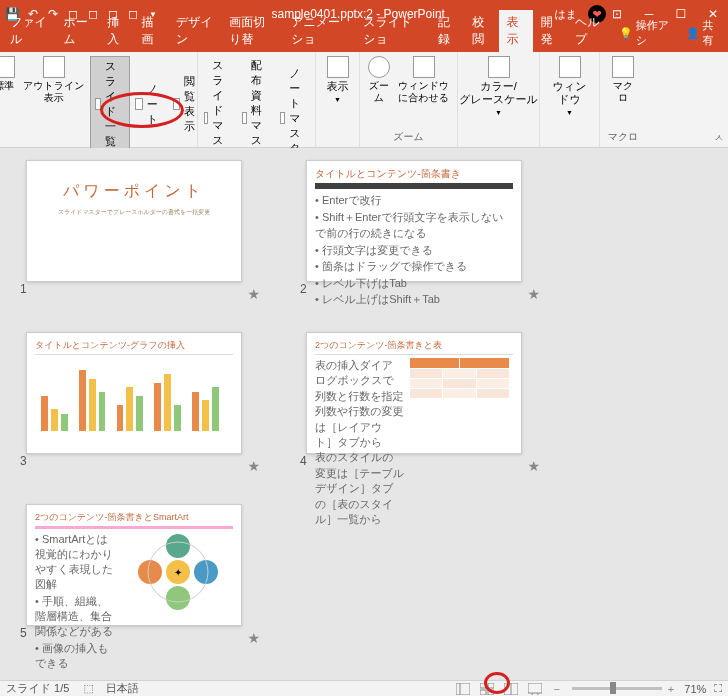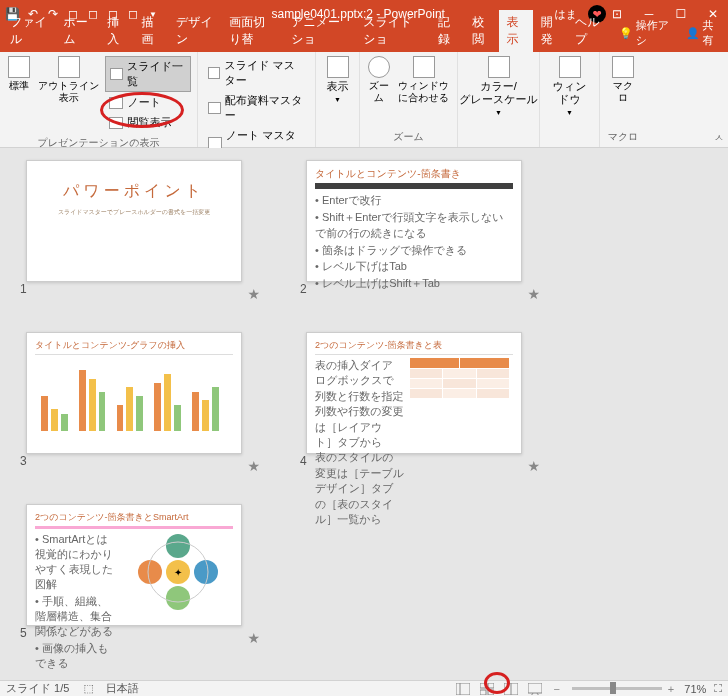--- a/index.html
+++ b/index.html
@@ -16,21 +16,21 @@
 .tabs .tab.active{background:#f3f3f3;color:#d24726}
 .tabs .spacer{flex:1}
 .tabs .rbtn{padding:4px 8px;display:flex;align-items:center;gap:3px}
 .ribbon{height:96px;background:#f3f3f3;border-bottom:1px solid #d2d2d2;display:flex;position:relative}
 .group{display:flex;flex-direction:column;align-items:center;padding:2px 4px 1px 4px;border-right:1px solid #e0e0e0}
 .group .btns{display:flex;flex:1;align-items:flex-start}
 .group .glabel{font-size:10px;color:#666;text-align:center;padding:2px 0}
 .bigbtn{display:flex;flex-direction:column;align-items:center;padding:2px 4px;cursor:pointer;gap:2px}
 .bigbtn .bicon{width:22px;height:22px;border:1px solid #999;background:#fff}
 .bigbtn .blabel{font-size:10px;text-align:center;line-height:1.2}
-.smallbtns{display:flex;flex-direction:column;gap:1px;padding:2px}
+.smallbtns{display:flex;flex-direction:row;gap:1px;padding:2px}
 .smallbtn{display:flex;align-items:center;gap:4px;padding:2px 4px;cursor:pointer;font-size:11px}
 .smallbtn .sicon{width:14px;height:12px;border:1px solid #999;background:#fff}
 .smallbtn.active{background:#d0d0d0;border:1px solid #a0a0a0}
 .collapse{position:absolute;right:4px;bottom:2px;font-size:10px;color:#666;cursor:pointer}
 .redcircle{position:absolute;border:3px solid #d62020;border-radius:50%;pointer-events:none}
 .slidearea{position:absolute;top:148px;left:0;right:0;bottom:22px;background:#e6e6e6;overflow:auto;padding:12px 12px 12px 20px}
 .sgrid{display:grid;grid-template-columns:260px 260px;gap:30px 20px}
 .scell{}
 .sthumb{width:216px;height:122px;background:#fff;border:1px solid #ccc;box-shadow:0 1px 3px rgba(0,0,0,0.15);position:relative;margin-left:6px}
 .snum{font-size:12px;color:#555;margin-top:6px}
@@ -229,20 +229,21 @@
         </div>
     <span class="snum">1</span><span class="star">★</span>
   </div>
   <div class="scell">
     <div class="sthumb">
           <div class="t2">
             <div class="tt">タイトルとコンテンツ-箇条書き</div>
             <ul id="s2list">
               <li>Enterで改行</li>
               <li>Shift＋Enterで行頭文字を表示しないで前の行の続きになる</li>
+              <li>行頭文字は変更できる</li>
               <li>箇条はドラッグで操作できる</li>
               <li>レベル下げはTab</li>
               <li>レベル上げはShift＋Tab</li>
             </ul>
           </div>
         </div>
     <span class="snum">2</span><span class="star">★</span>
   </div>
   <div class="scell">
     <div class="sthumb">

